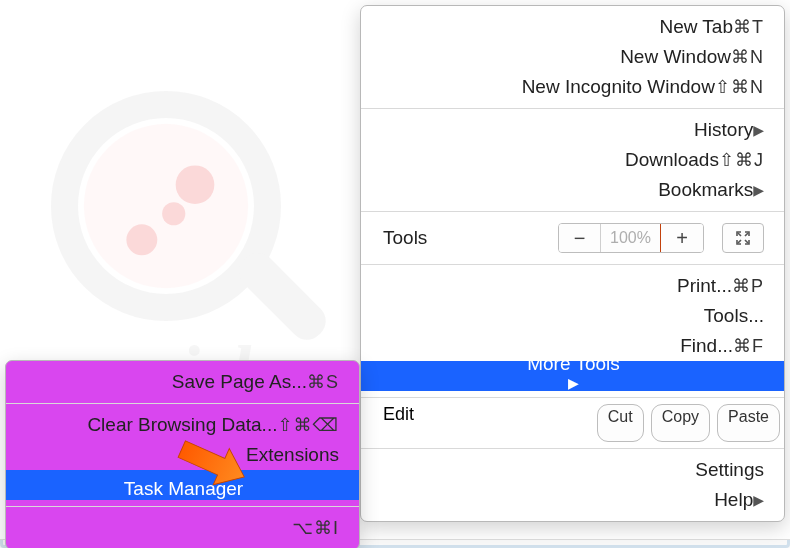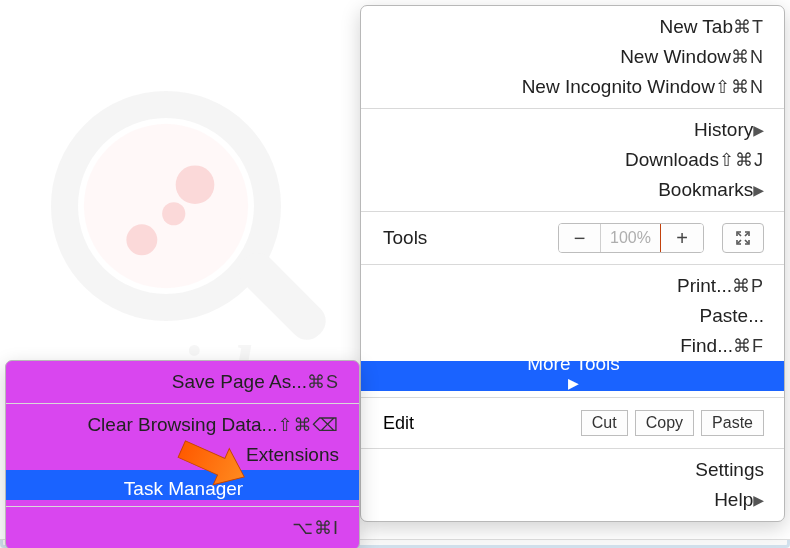--- a/index.html
+++ b/index.html
@@ -126,29 +126,29 @@
       border: 1px solid #bdbdbd;
       border-radius: 4px;
       display: flex; align-items: center; justify-content: center;
       font-size: 17px;
       color: #444;
       cursor: pointer;
       background: #fdfdfd;
     }
     
     .edit-row {
-      display: flex; align-items: center; justify-content: space-between;
+      display: flex; justify-content: space-between;
       height: 38px;
-      padding: 0 20px 0 22px;
+      padding: 0 4px 0 22px;
       gap: 28px;
     }
     .edit-buttons { display: flex; gap: 7px; }
     .edit-btn {
       border: 1px solid #bdbdbd;
-      border-radius: 0;
+      border-radius: 11px;
       padding: 3px 10px;
       font-size: 16px;
       color: #333;
       background: #fdfdfd;
       cursor: pointer;
     }
     
     .submenu {
       position: absolute;
       top: 360px;
@@ -233,21 +233,21 @@
         </svg>
       </div>
     </div>
   </div>
   <div class="separator"></div>
   <div class="menu-item">
     <span>Print...</span>
     <span class="shortcut">⌘P</span>
   </div>
   <div class="menu-item">
-    <span>Paste...</span>
+    <span>Tools...</span>
     <span></span>
   </div>
   <div class="menu-item">
     <span>Find...</span>
     <span class="shortcut">⌘F</span>
   </div>
   <div class="menu-item highlighted">
     <span>More Tools</span>
     <span class="submenu-arrow">▶</span>
   </div>

